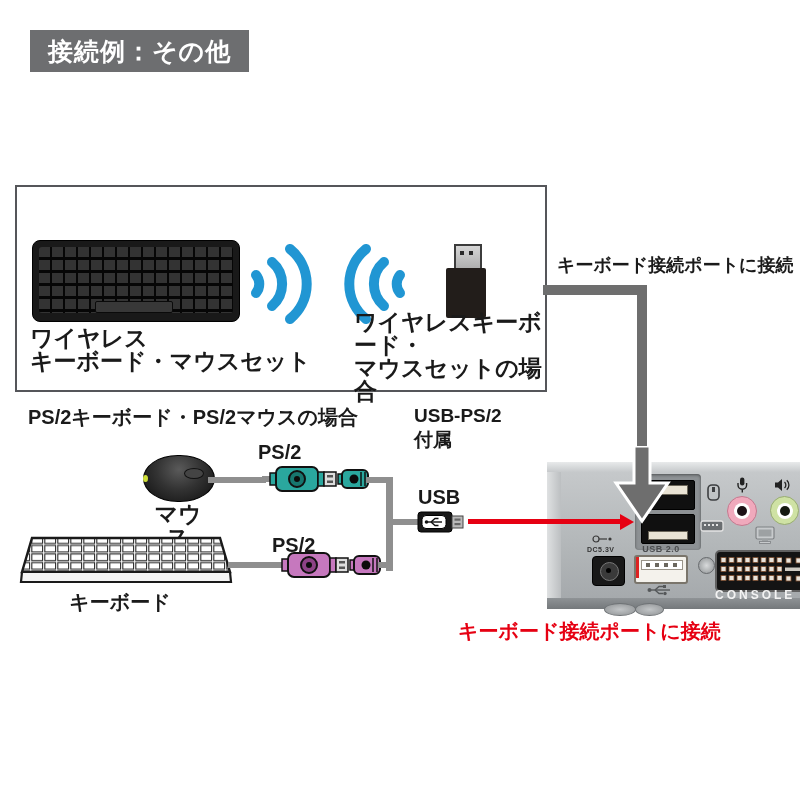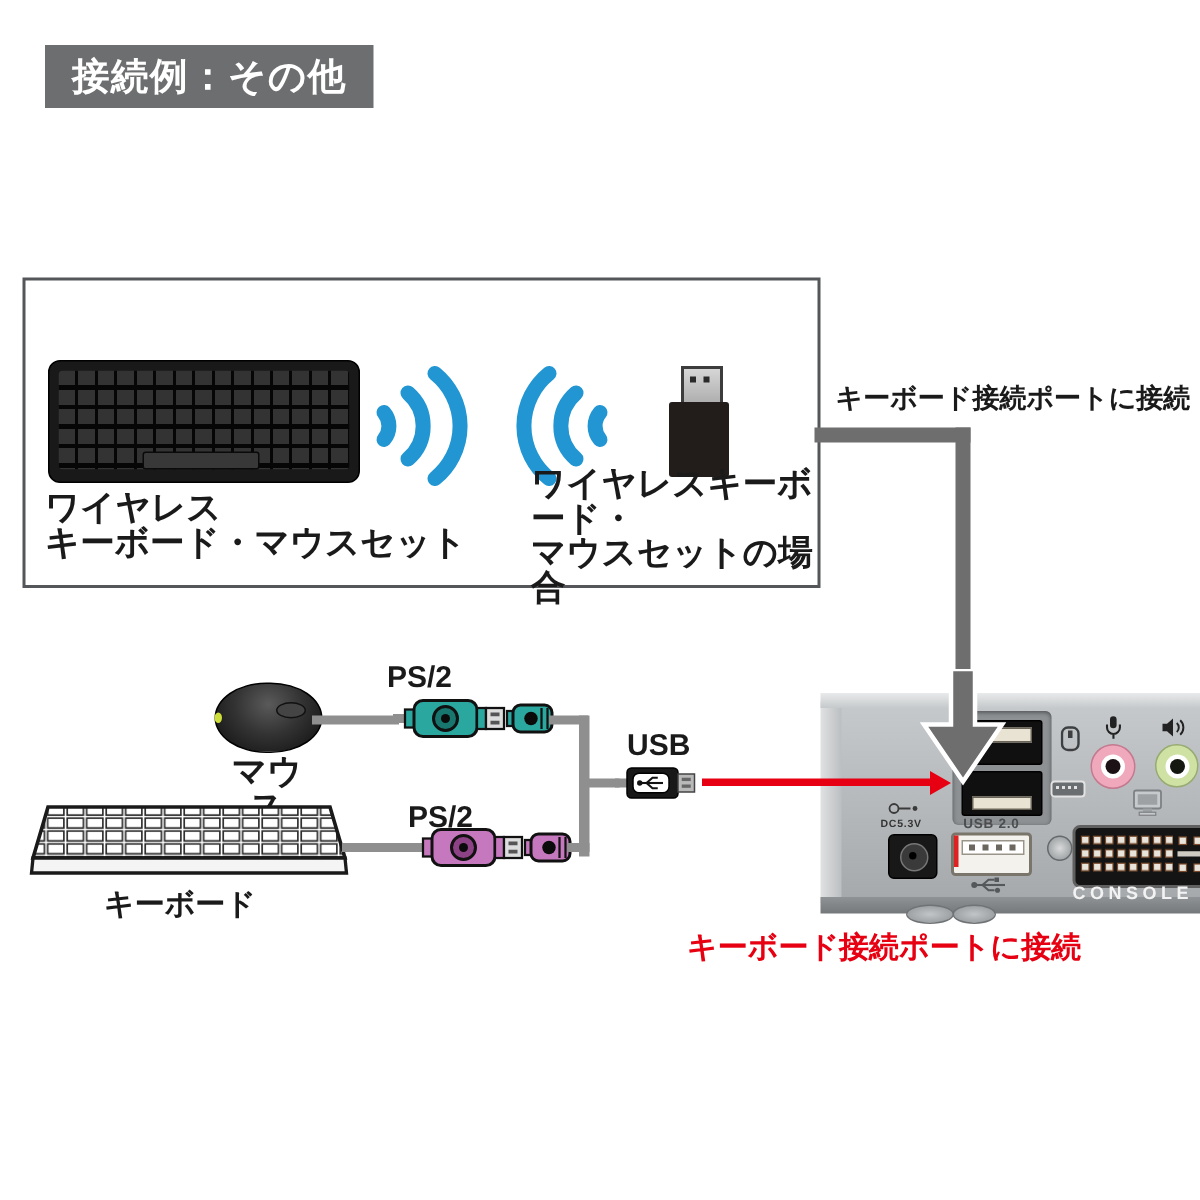--- a/index.html
+++ b/index.html
@@ -100,22 +100,25 @@
       <div>ワイヤレスキーボード・</div>
       <div>マウスセットの場合</div>
     </div>
   </div>
 
   <div class="abs jp note18" style="left:557px;top:253px;">キーボード接続ポートに接続</div>
 
   <div class="abs thick-cable" style="left:543px;top:285px;width:104px;height:10px;"></div>
   <div class="abs thick-cable" style="left:637px;top:285px;width:10px;height:167px;"></div>
 
+  <div class="abs jp h20" style="left:28px;top:404px;">PS/2キーボード・PS/2マウスの場合</div>
 
   <div class="abs jp h19" style="left:414px;top:404px;">
+    <div>USB-PS/2</div>
+    <div>付属</div>
   </div>
 
   <div class="abs jp h20" style="left:258px;top:441px;">PS/2</div>
   <div class="abs jp h20" style="left:272px;top:534px;">PS/2</div>
   <div class="abs jp h20" style="left:418px;top:486px;">USB</div>
 
   <div class="abs pmouse" style="left:143px;top:455px;width:70px;height:45px;">
     <div class="abs pwheel" style="left:40px;top:12px;width:18px;height:9px;"></div>
     <div class="abs pdot" style="left:-1px;top:19px;width:5px;height:7px;"></div>
   </div>

